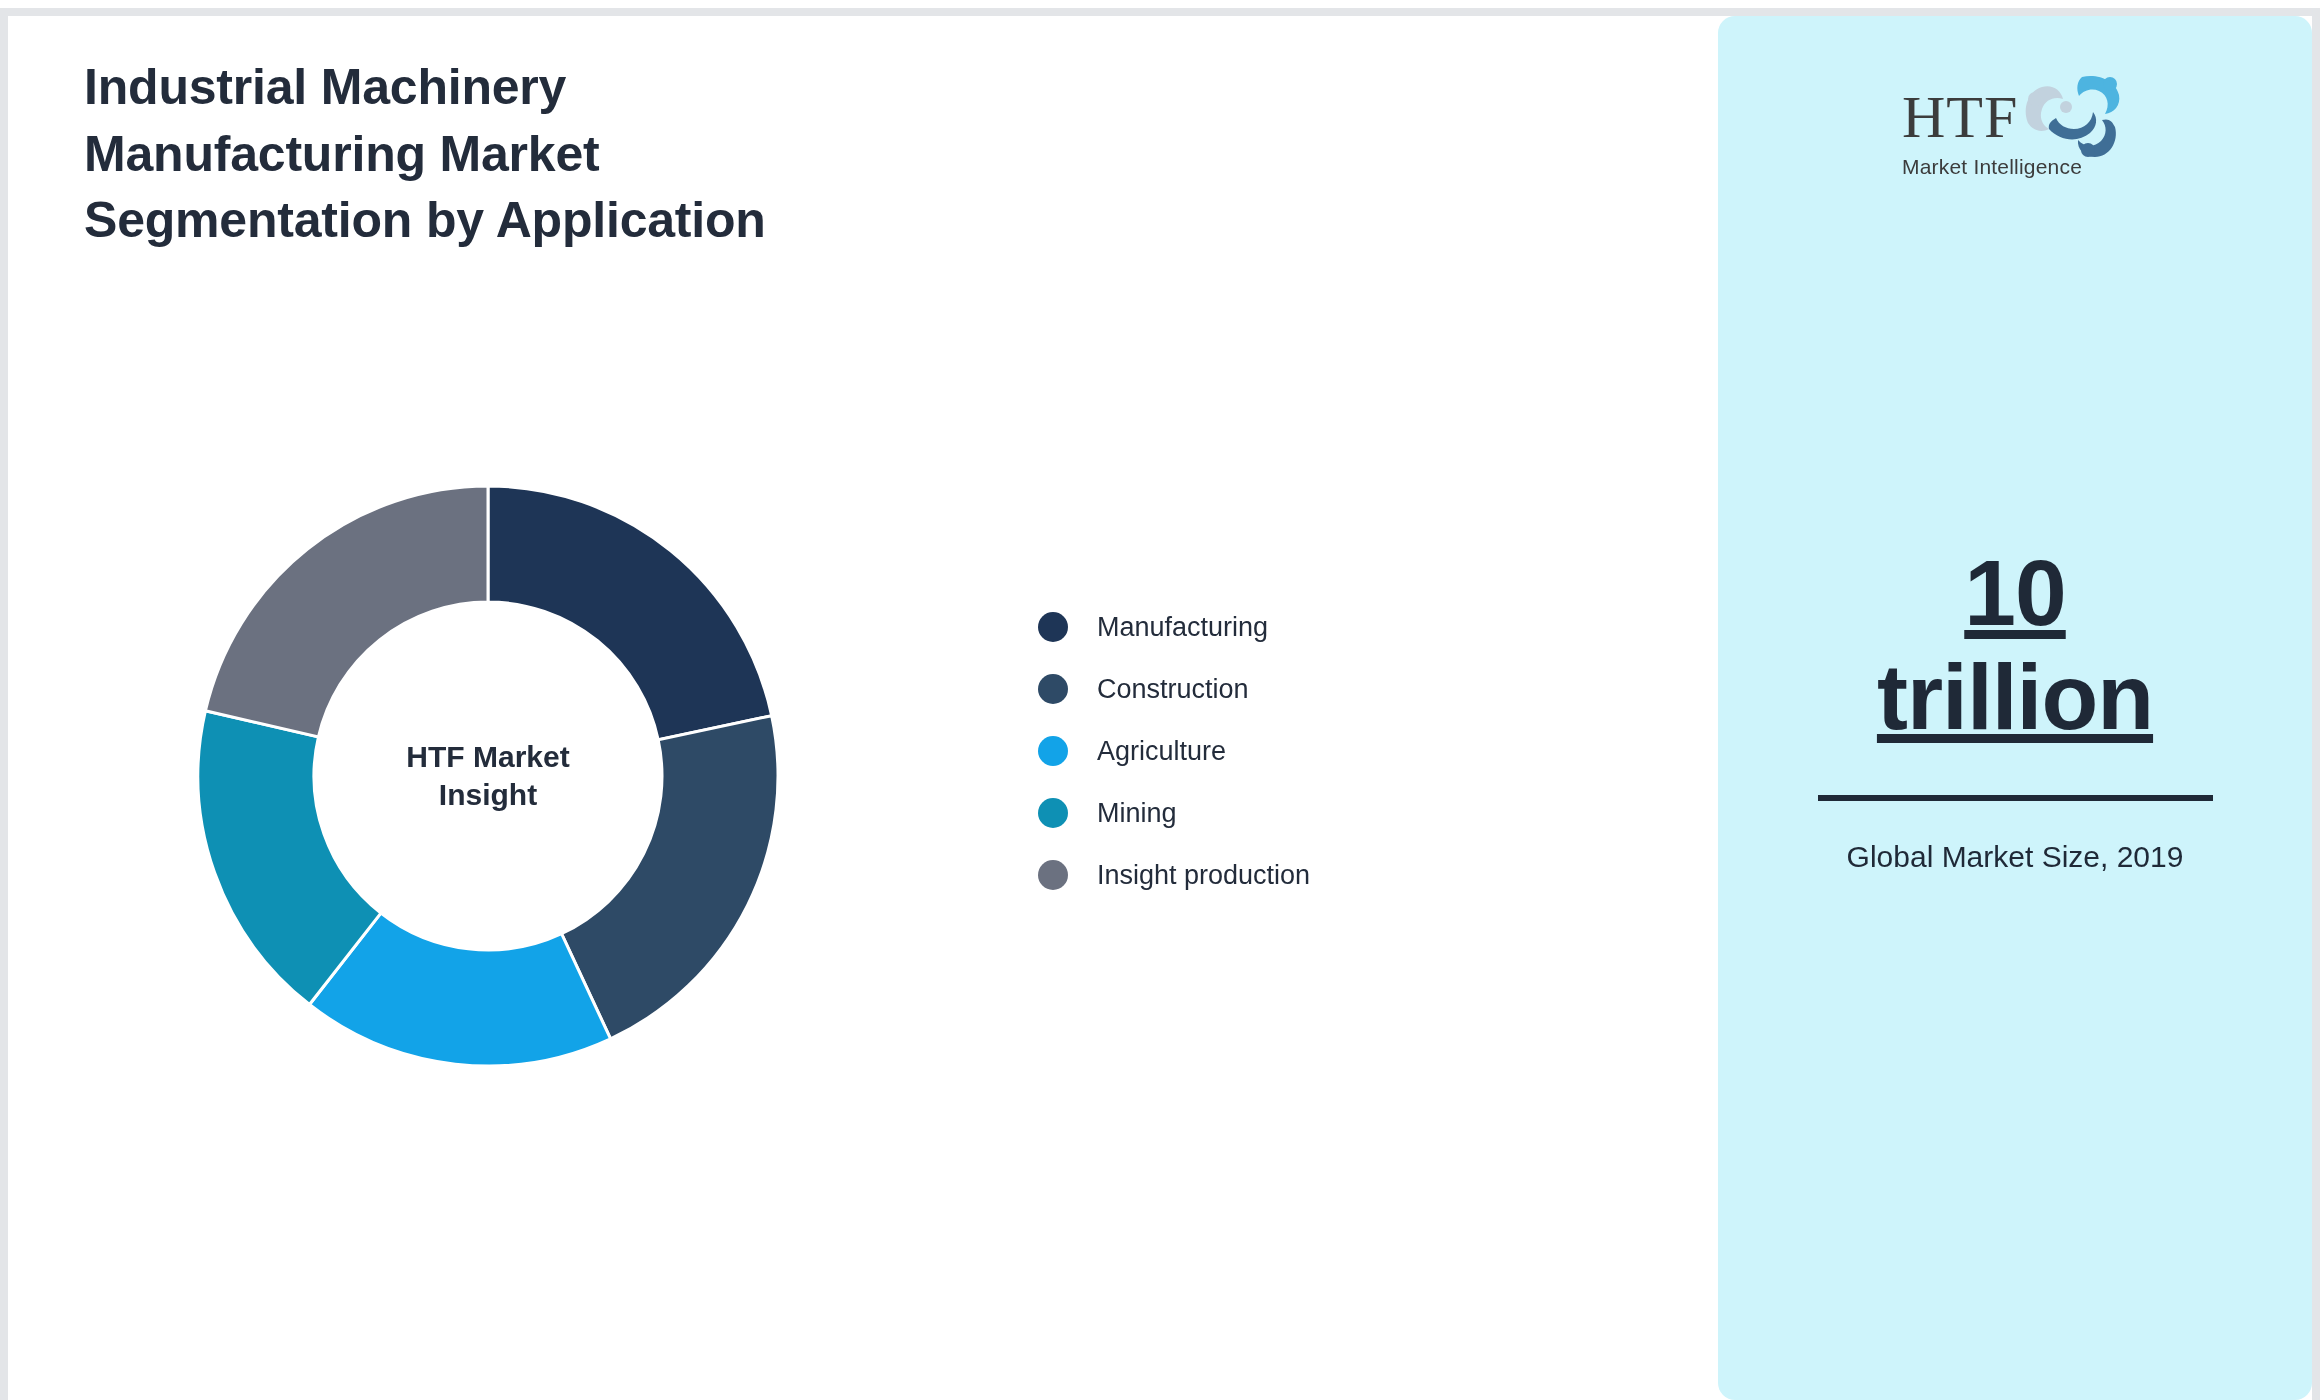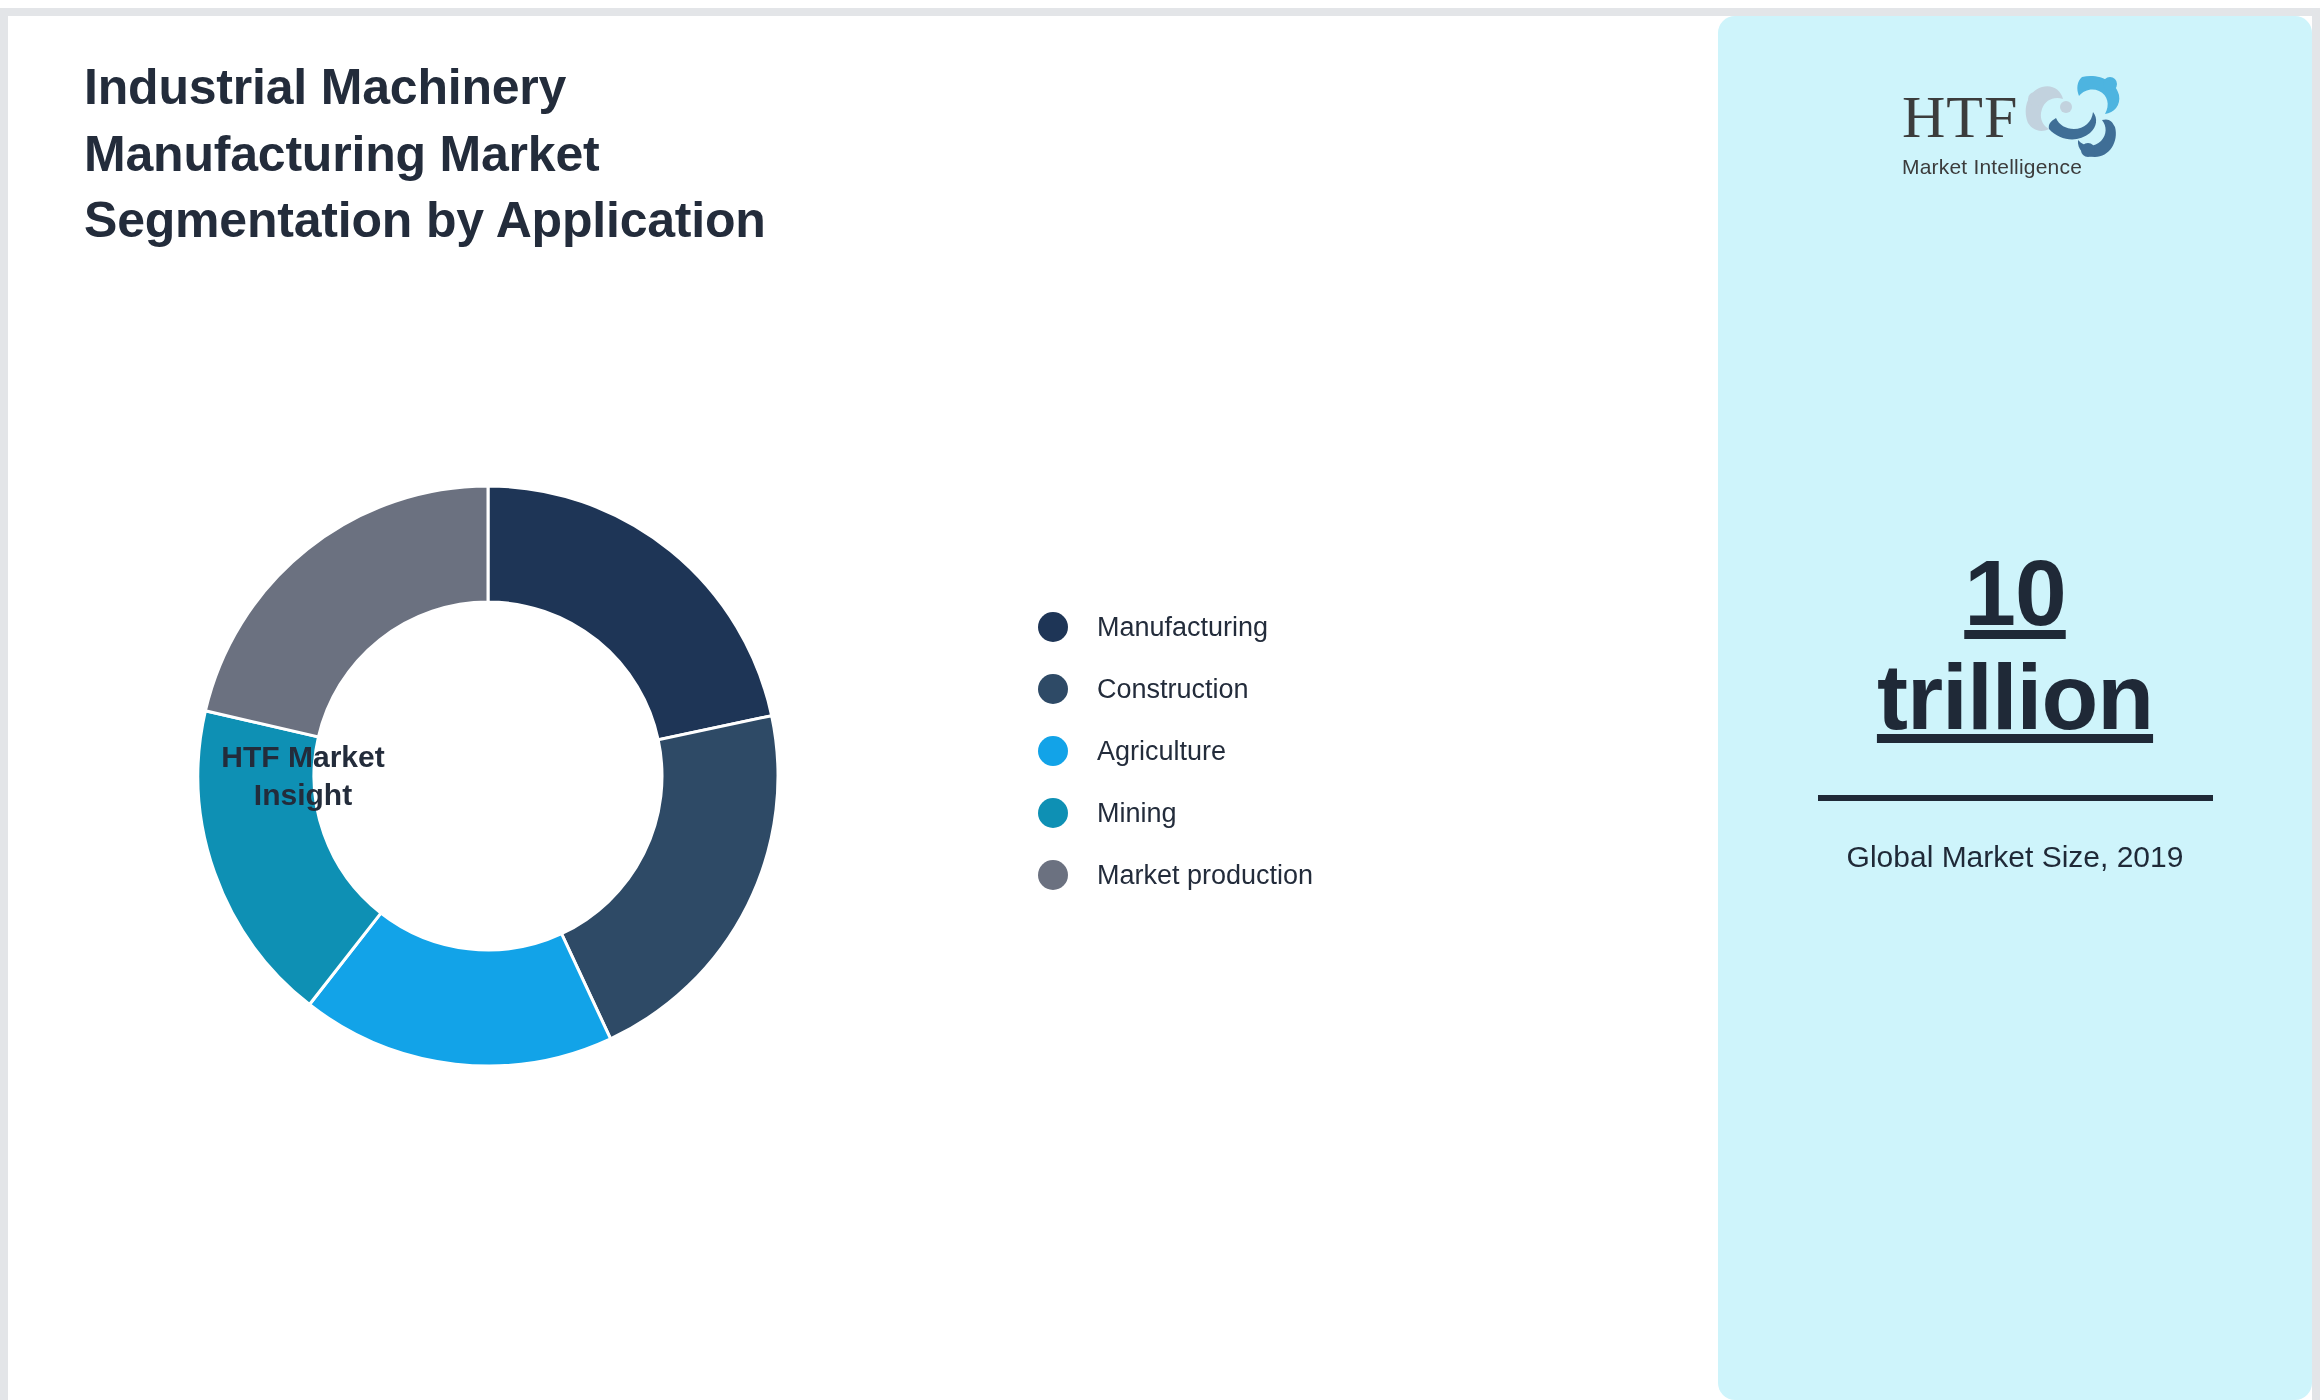--- a/index.html
+++ b/index.html
@@ -72,20 +72,21 @@
     height: 600px;
   }
   #donut-center-label {
     position: absolute;
     left: 0;
     top: 0;
     width: 600px;
     height: 600px;
     display: flex;
     align-items: center;
+    justify-content: center;
     text-align: center;
     pointer-events: none;
   }
   #donut-center-label span {
     font-size: 30px;
     font-weight: bold;
     line-height: 1.27;
     color: #232c3b;
     max-width: 230px;
   }
@@ -236,21 +237,21 @@
           <div class="legend-item">
             <div class="legend-swatch" style="background: rgb(18, 163, 232);"></div>
             <div class="legend-label">Agriculture</div>
           </div>
           <div class="legend-item">
             <div class="legend-swatch" style="background: rgb(14, 144, 180);"></div>
             <div class="legend-label">Mining</div>
           </div>
           <div class="legend-item">
             <div class="legend-swatch" style="background: rgb(107, 113, 128);"></div>
-            <div class="legend-label">Market production</div>
+            <div class="legend-label">Insight production</div>
           </div>
         </div>
 
     </div>
 
     <div id="right-panel">
 
       <div id="logo-wrap">
         <div id="logo">
           <div id="logo-htf">HTF</div>

